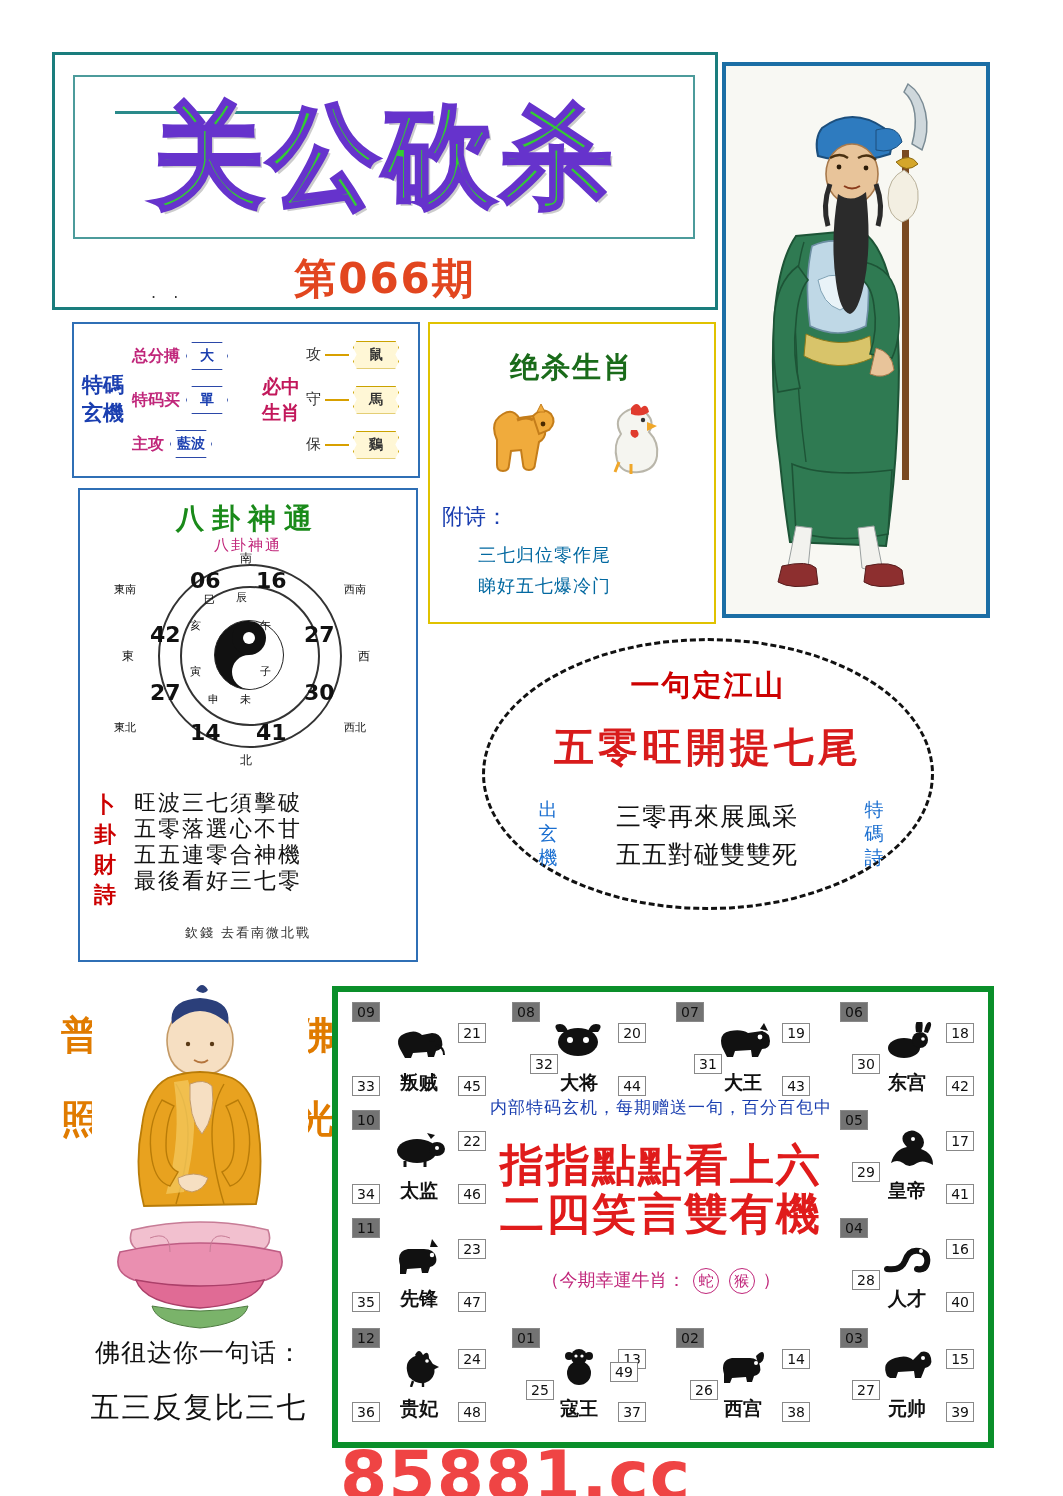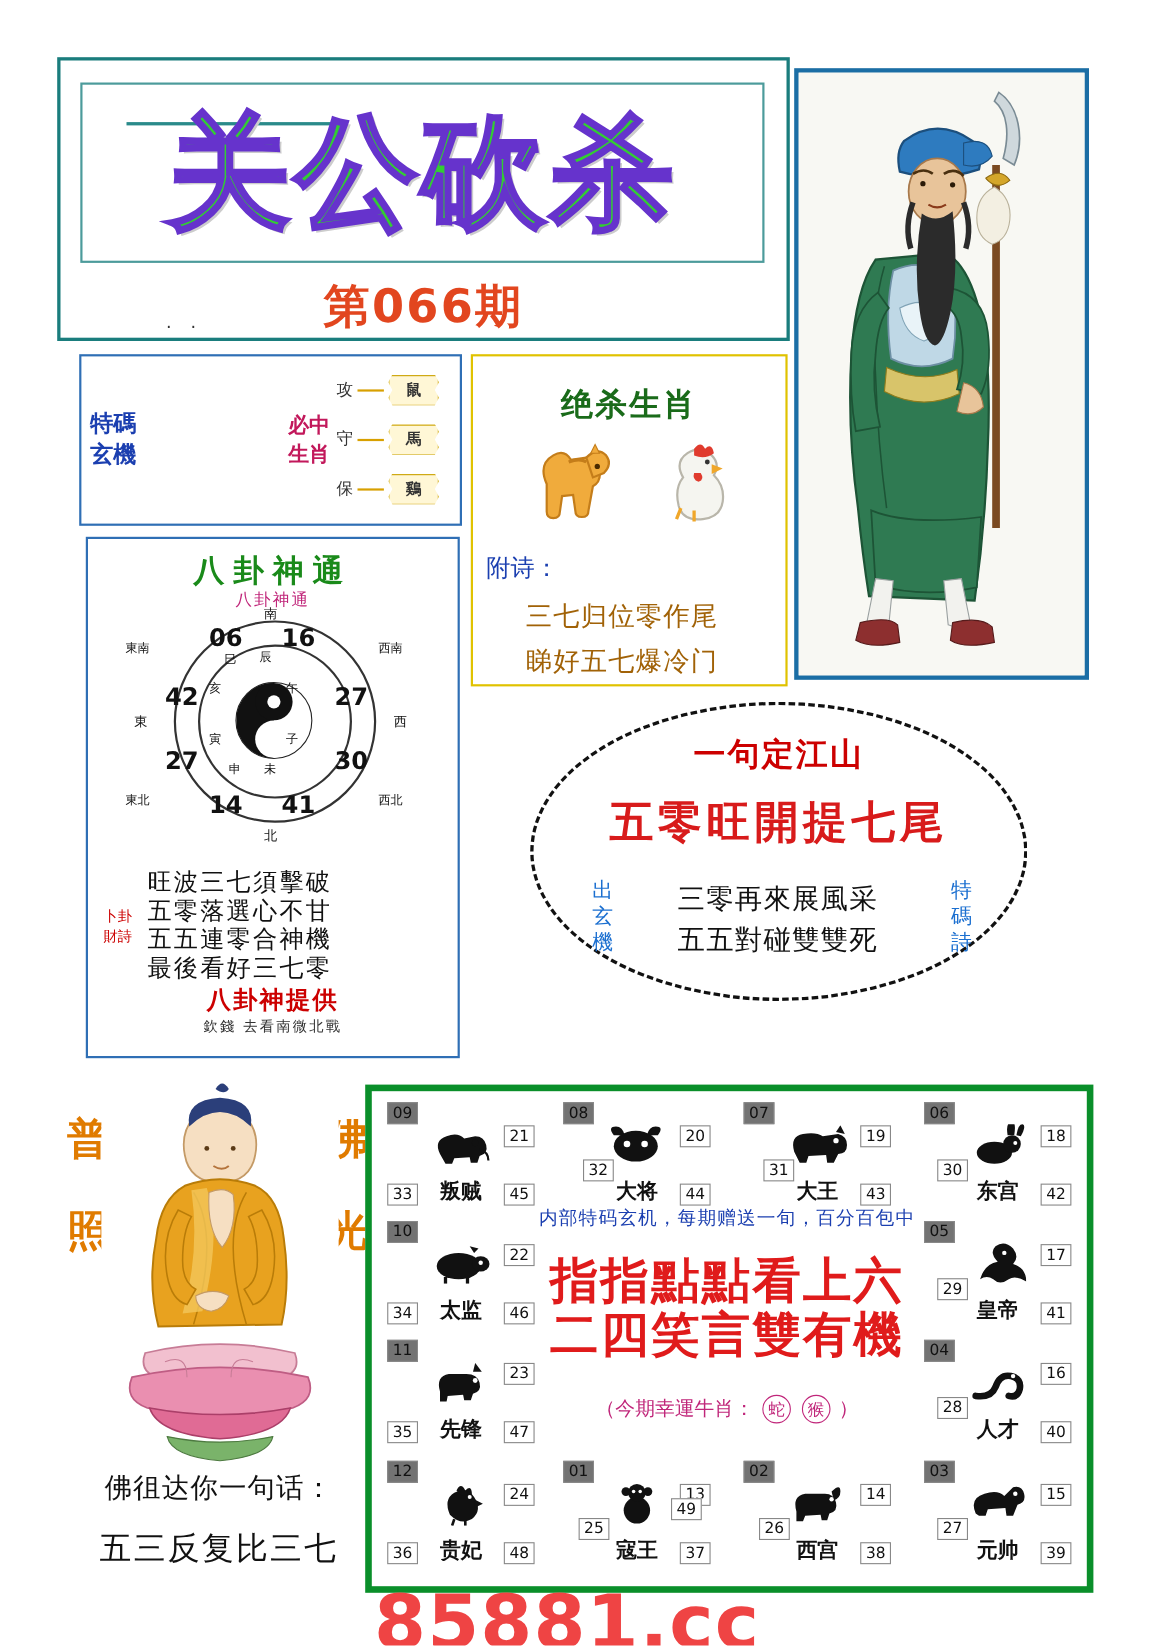--- a/index.html
+++ b/index.html
@@ -80,21 +80,21 @@
 
   
   .jue-box {
     position:absolute; left:428px; top:322px; width:284px; height:298px;
     border:2px solid #e0c200; background:#fff;
   }
   .jue-title { position:absolute; left:0; top:24px; width:100%; text-align:center; font-size:29px; font-weight:bold; color:#1a6b1a; letter-spacing:2px; }
   .jue-animals { position:absolute; left:0; top:72px; width:100%; height:86px; display:flex; align-items:center; justify-content:center; gap:34px; }
   .poem-label { position:absolute; left:12px; top:178px; font-size:22px; color:#1b3fb0; }
   .poem-lines { position:absolute; left:48px; top:216px; width:236px; }
-  .poem-lines div { font-size:24px; color:#a16207; line-height:1.7; letter-spacing:1px; }
+  .poem-lines div { font-size:18px; color:#0369a1; line-height:1.7; letter-spacing:1px; }
 
   
   .bagua-box {
     position:absolute; left:78px; top:488px; width:336px; height:470px;
     border:2px solid #2f6fb5; background:#fff;
   }
   .bagua-title { position:absolute; left:0; top:10px; width:100%; text-align:center; font-size:28px; font-weight:bold; color:#1a8a1a; letter-spacing:8px; }
   .bagua-sub { position:absolute; left:0; top:46px; width:100%; text-align:center; font-size:15px; color:#c0267a; letter-spacing:2px; }
   .compass { position:absolute; left:28px; top:66px; width:280px; height:236px; }
   .ring { position:absolute; left:50px; top:8px; width:180px; height:180px; border:2px solid #333; border-radius:50%; }
@@ -103,21 +103,21 @@
         background:linear-gradient(90deg,#111 50%, #fff 50%); border:1px solid #222; overflow:hidden; }
   .yy:before, .yy:after { content:""; position:absolute; left:17px; width:34px; height:34px; border-radius:50%; }
   .yy:before { top:0; background:#111; }
   .yy:after { top:34px; background:#fff; }
   .yy .d1 { position:absolute; left:28px; top:11px; width:12px; height:12px; border-radius:50%; background:#fff; }
   .yy .d2 { position:absolute; left:28px; top:45px; width:12px; height:12px; border-radius:50%; background:#111; }
   .cnum { position:absolute; font-size:22px; font-weight:bold; color:#111; }
   .cdir { position:absolute; font-size:12px; color:#111; }
   .cbr { position:absolute; font-size:11px; color:#111; }
   .poem-block { position:absolute; left:14px; top:300px; width:308px; height:104px; }
-  .pb-label { position:absolute; left:0; top:0; width:34px; height:104px; display:flex; flex-direction:column; justify-content:space-around; align-items:center; font-size:13px; font-weight:normal; color:#cc0000; }
+  .pb-label { position:absolute; left:0; top:0; width:34px; height:104px; display:flex; flex-direction:column; justify-content:space-around; align-items:center; font-size:22px; font-weight:bold; color:#cc0000; }
   .pb-lines { position:absolute; left:40px; top:0; width:268px; }
   .pb-lines div { font-size:22px; color:#111; line-height:1.18; letter-spacing:2px; }
   .provide { position:absolute; left:0; top:404px; width:100%; text-align:center; font-size:22px; font-weight:bold; color:#cc0000; letter-spacing:2px; }
   .provide-sub { position:absolute; left:0; top:434px; width:100%; text-align:center; font-size:13px; color:#333; letter-spacing:2px; }
 
   
   .ellipse-box { position:absolute; left:482px; top:638px; width:452px; height:272px; }
   .ellipse-dash { position:absolute; left:0; top:0; width:100%; height:100%; border:3px dashed #111; border-radius:50%; box-sizing:border-box; }
   .e-title { position:absolute; left:0; top:28px; width:100%; text-align:center; font-size:29px; font-weight:bold; color:#cc0000; letter-spacing:2px; }
   .e-main { position:absolute; left:0; top:82px; width:100%; text-align:center; font-size:40px; font-weight:bold; color:#d81b1b; letter-spacing:4px; }
@@ -211,20 +211,34 @@
       <path d="M56 500 q26 -6 34 2 l2 16 q-26 6 -40 -2 z" fill="#8d2f2f" stroke="#561b1b"></path>
       <path d="M140 500 q26 -6 36 4 l2 14 q-28 6 -40 -2 z" fill="#8d2f2f" stroke="#561b1b"></path>
 
       <path d="M178 104 q16 10 14 30 q-2 18 -16 22 q-14 -6 -14 -24 q0 -20 16 -28z" fill="#f3efe2" stroke="#b9b19a"></path>
     </svg>
   </div>
 
   <div class="tema-box">
     <div class="tema-label">
       <span>特碼玄機</span>
+    </div>
+    <div class="tema-rows">
+      <div class="tema-row">
+        <span class="txt">总分搏</span>
+        <span class="hexa">大</span>
+      </div>
+      <div class="tema-row">
+        <span class="txt">特码买</span>
+        <span class="hexa">單</span>
+      </div>
+      <div class="tema-row">
+        <span class="txt">主攻</span>
+        <span class="hexa">藍波</span>
+      </div>
     </div>
     <div class="bizhong">
       <span>必中生肖</span>
     </div>
     <div class="zodiac-rows">
       <div class="zrow">
         <span class="k">攻</span>
         <span class="line"></span>
         <span class="star">鼠</span>
       </div>
@@ -311,21 +325,20 @@
       <div class="pb-label">
         <span>卜卦財詩</span>
       </div>
       <div class="pb-lines">
         <div>旺波三七須擊破</div>
         <div>五零落選心不甘</div>
         <div>五五連零合神機</div>
         <div>最後看好三七零</div>
       </div>
     </div>
-    <div class="provide">八卦神提供</div>
     <div class="provide-sub">欽錢 去看南微北戰</div>
   </div>
 
   <div class="ellipse-box">
     <div class="ellipse-dash"></div>
     <div class="e-title">一句定江山</div>
     <div class="e-main">五零旺開提七尾</div>
     <div class="e-left">出玄機</div>
     <div class="e-right">特碼詩</div>
     <div class="e-mid">

